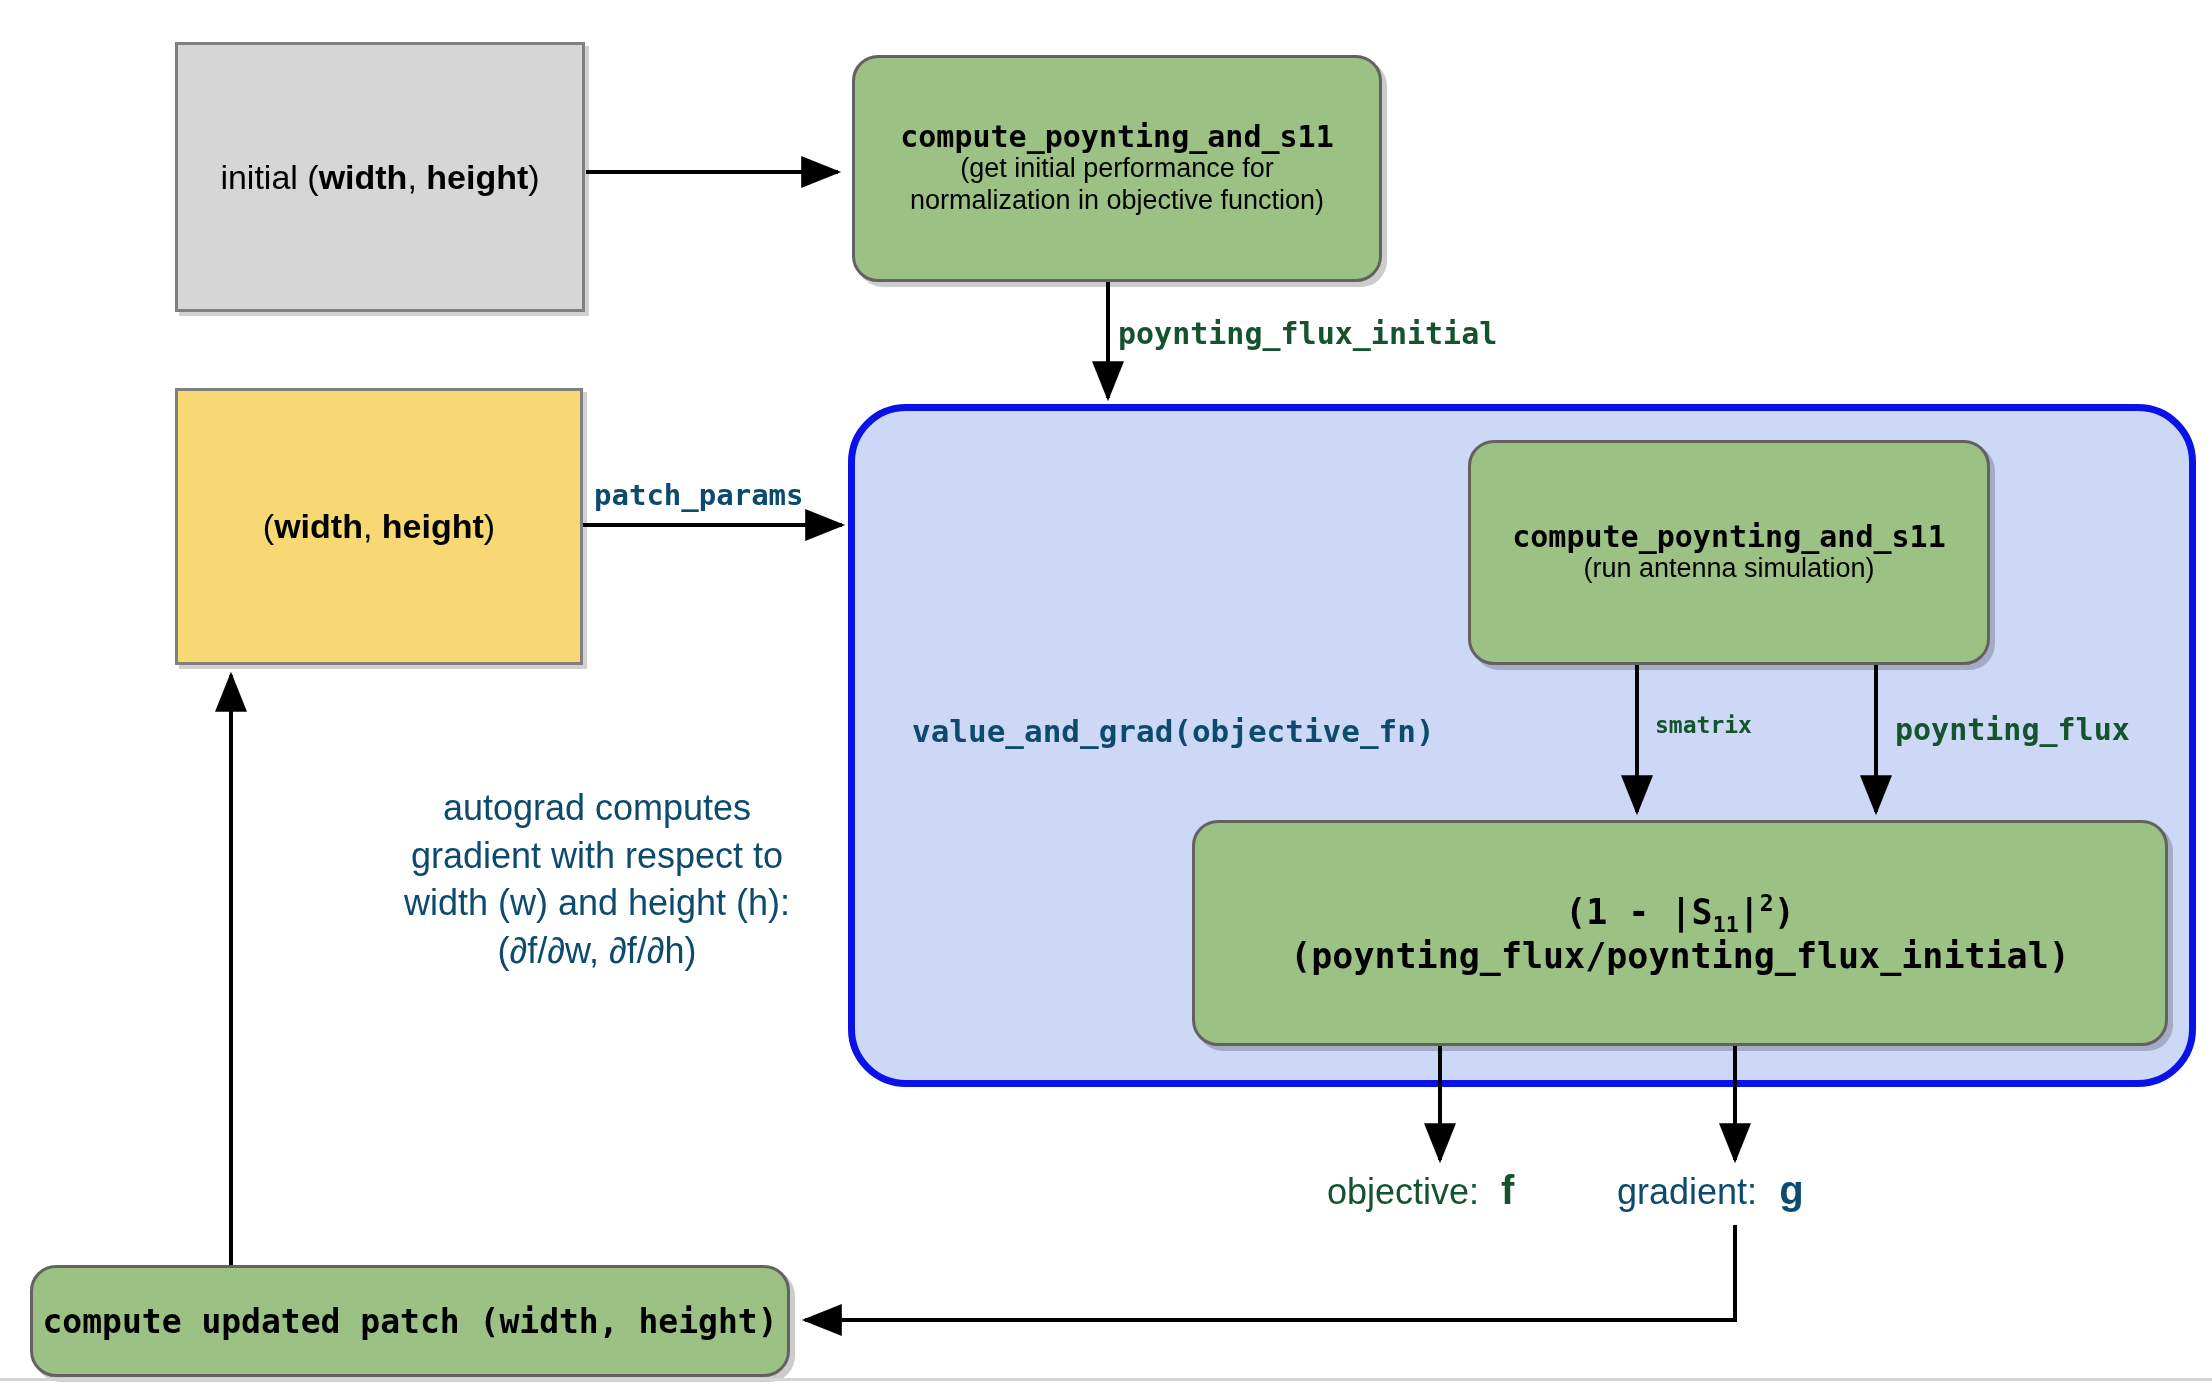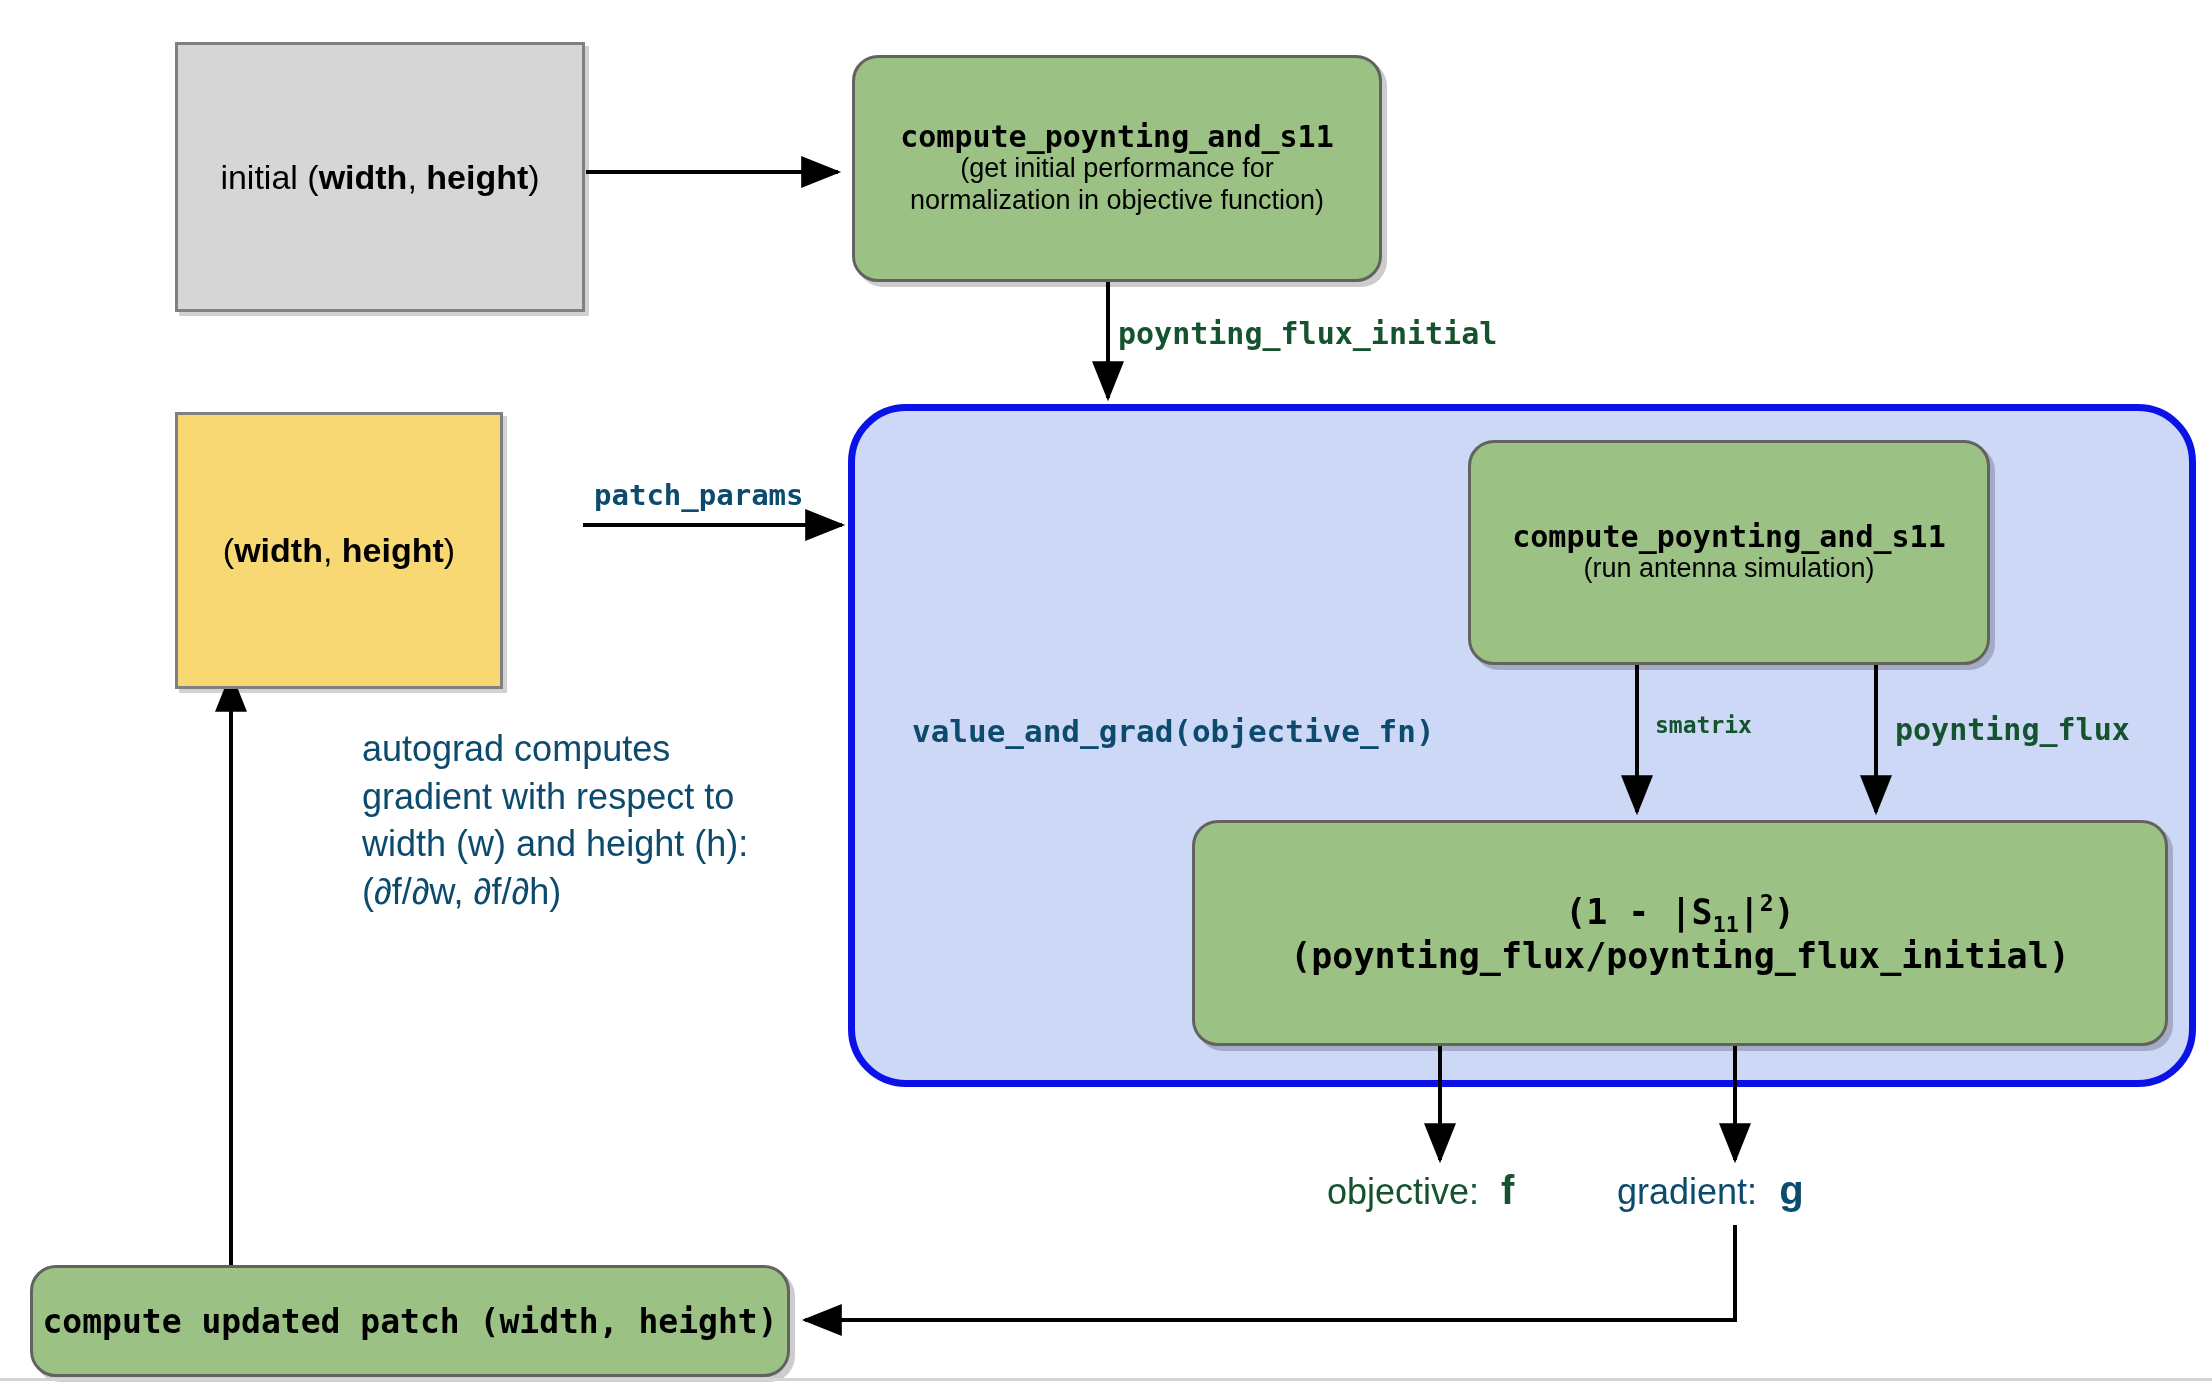--- a/index.html
+++ b/index.html
@@ -123,21 +123,21 @@
   </div>
 
   <div class="node green" style="left:852px; top:55px; width:530px; height:227px;">
     <div class="mono title-line1">compute_poynting_and_s11</div>
     <div class="sans title-line2">(get initial performance for</div>
     <div class="sans title-line2">normalization in objective function)</div>
   </div>
 
   <div class="label mono" style="left:1118px; top:316px; font-size:30px;">poynting_flux_initial</div>
 
-  <div class="node rect yellow" style="left:175px; top:412px; width:328px; height:277px;justify-content:center;">
+  <div class="node rect yellow" style="left:175px; top:388px; width:408px; height:277px;justify-content:center;">
     <div class="sans" style="font-size:34px;">
       <span>(</span><b>width</b><span>, </span><b>height</b><span>)</span>
     </div>
   </div>
 
   <div class="label mono blue-text" style="left:594px; top:478px; font-size:29px;">patch_params</div>
 
   <div class="node green" style="left:1468px; top:440px; width:522px; height:225px;">
     <div class="mono title-line1">compute_poynting_and_s11</div>
     <div class="sans title-line2">(run antenna simulation)</div>
@@ -145,21 +145,21 @@
 
   <div class="label mono" style="left:1655px; top:712px; font-size:23px;">smatrix</div>
   <div class="label mono" style="left:1895px; top:712px; font-size:30px;">poynting_flux</div>
 
   <div class="node green" style="left:1192px; top:820px; width:976px; height:226px;">
     <div class="mono" style="font-size:35px;">
       <span>(1 - |S</span><span class="sub">11</span><span>|</span><span class="sup">2</span><span>)(poynting_flux/poynting_flux_initial)</span>
     </div>
   </div>
 
-  <div class="label blue-text sans" style="left:362px; top:725px; font-size:36px; line-height:1.32; white-space:normal; width:470px;">
+  <div class="label blue-text sans" style="left:362px; top:784px; font-size:36px; line-height:1.32; white-space:normal; width:470px;text-align:center;">
     <div>autograd computes</div>
     <div>gradient with respect to</div>
     <div>width (w) and height (h):</div>
     <div>(∂f/∂w, ∂f/∂h)</div>
   </div>
 
   <div class="label sans" style="left:1327px; top:1168px; font-size:36px;">
     <span>objective:</span>
     <b style="font-size:40px; margin-left:12px;">f</b>
   </div>

